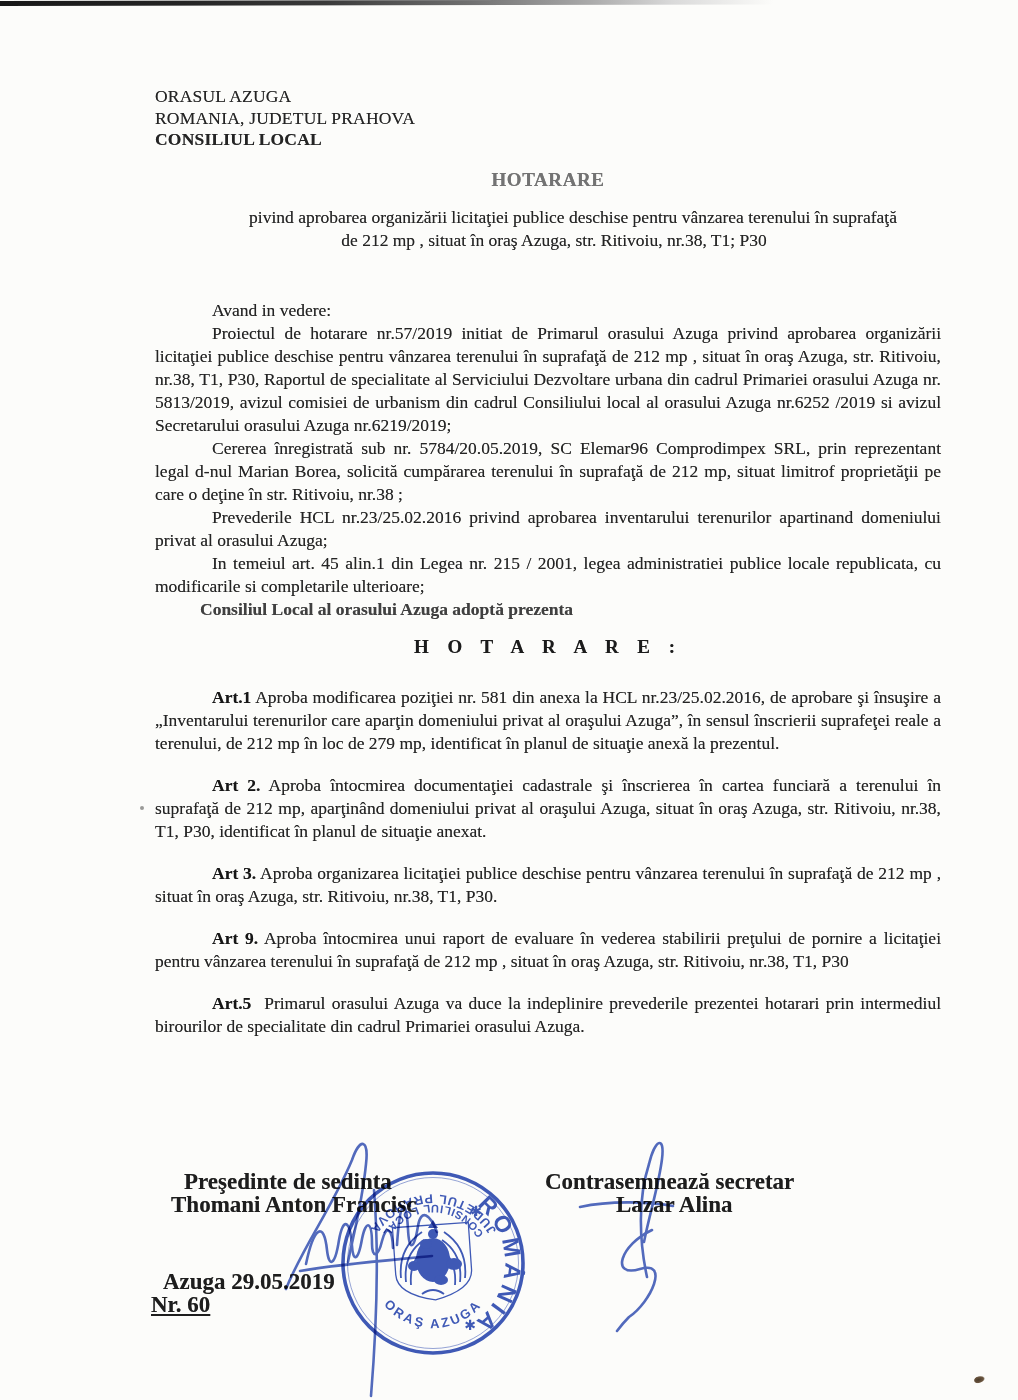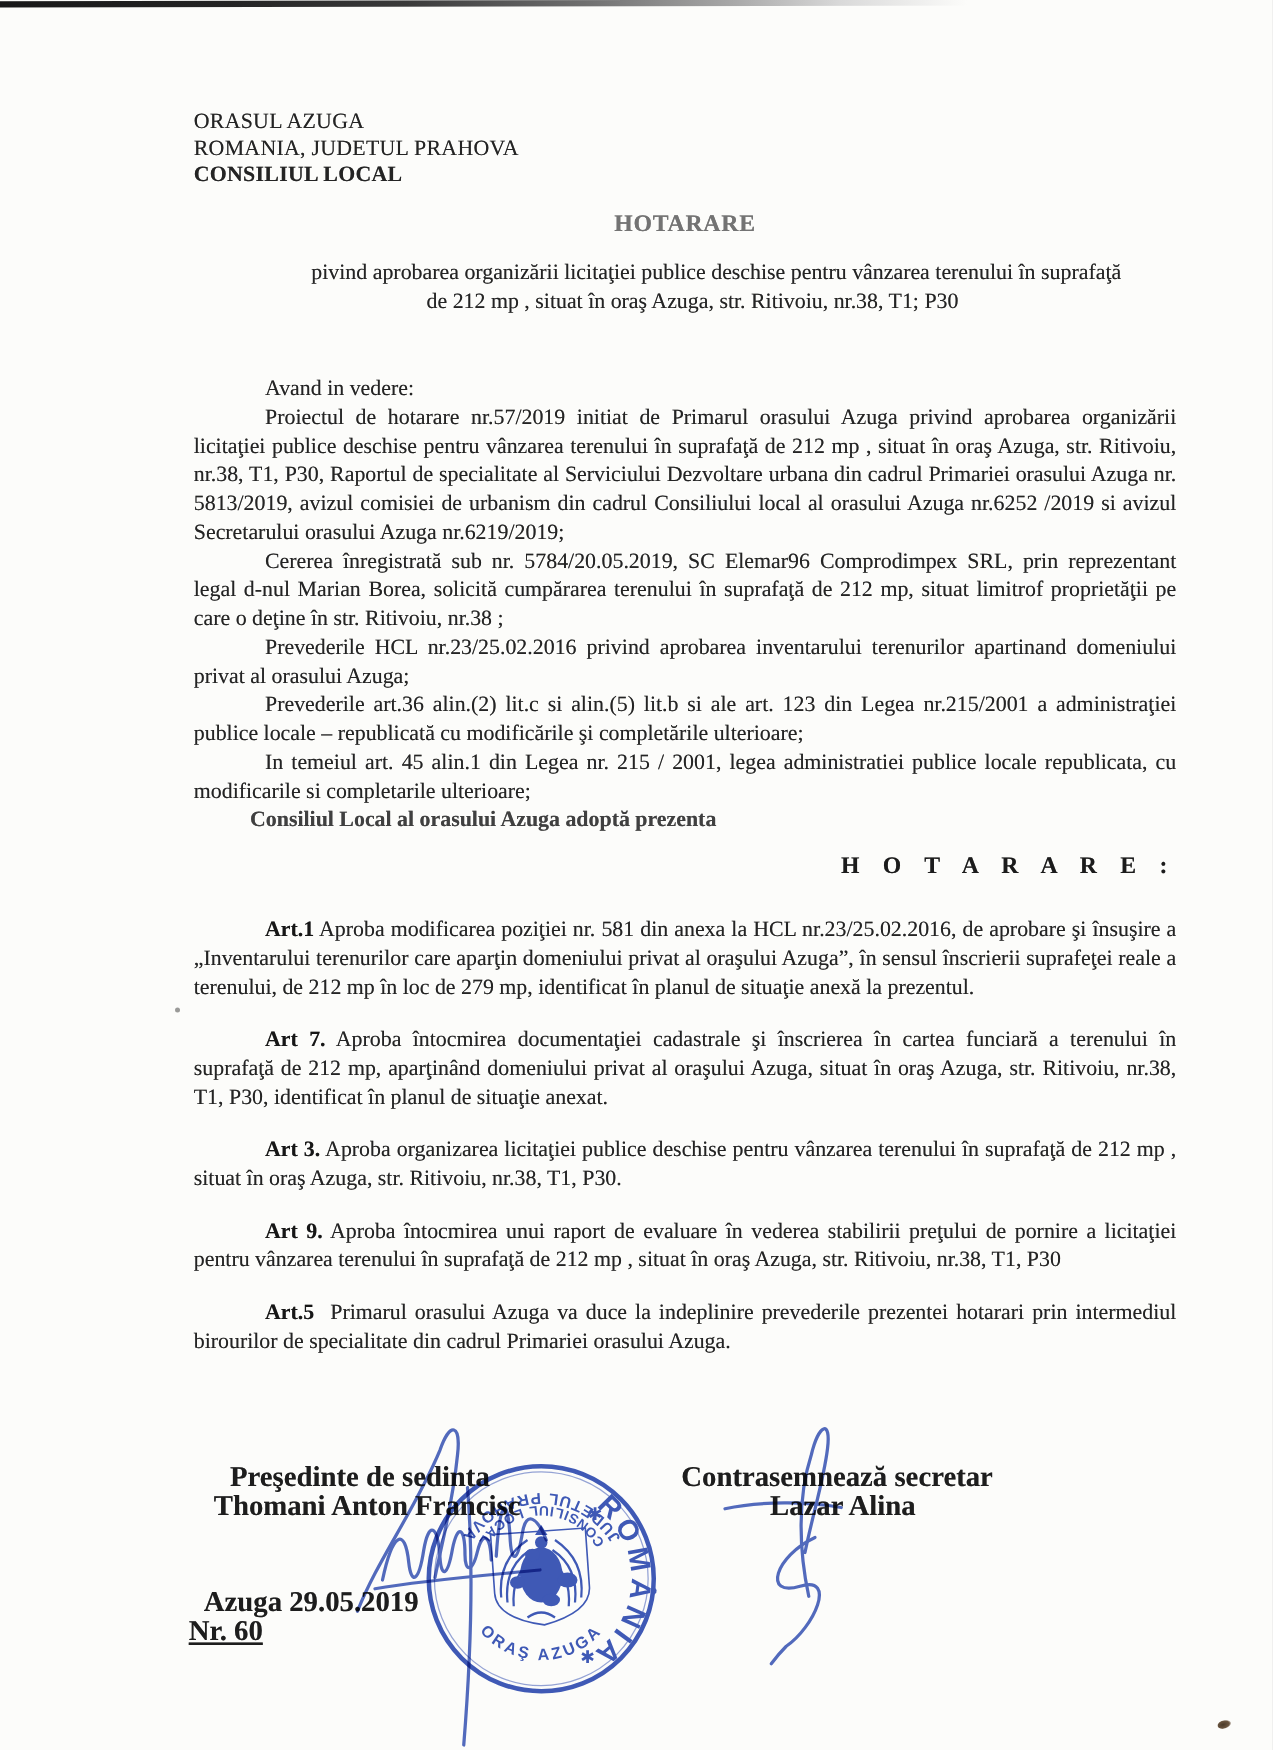--- a/index.html
+++ b/index.html
@@ -37,21 +37,21 @@
   }
   .subtitle{margin-top:15px;text-align:center;}
   .subtitle .l1{padding-left:50px;}
   .subtitle .l2{padding-left:12px;}
   .preamble-intro{margin-top:47px;text-indent:57px;}
   p.body-par{
     margin:0;text-align:justify;text-indent:57px;
   }
   .adoption{font-weight:bold;text-indent:45px;margin:0;color:#404040;}
   .decision-heading{
-    text-align:right;font-weight:bold;font-size:19px;letter-spacing:7px;
+    text-align:center;font-weight:bold;font-size:19px;letter-spacing:7px;
     margin-top:14px;margin-bottom:28px;color:#1b1b1b;
   }
   p.article{
     margin:0 0 19px 0;text-align:justify;text-indent:57px;
   }
   p.article b{color:#161616;}
   .sig{position:absolute;font-weight:bold;font-size:23px;color:#1d1d1d;
        text-shadow:0 0 0.5px rgba(45,45,45,.55);white-space:nowrap;}
   #sig-left-role{left:184px;top:1169px;}
   #sig-left-name{left:171px;top:1192px;}
@@ -85,29 +85,28 @@
     <div class="subtitle">
       <div class="l1">pivind aprobarea organizării licitaţiei publice deschise pentru vânzarea terenului în suprafaţă</div>
       <div class="l2">de  212  mp , situat  în oraş Azuga, str. Ritivoiu, nr.38, T1; P30</div>
     </div>
 
     <div class="preamble-intro">Avand in vedere:</div>
 
     <p class="body-par">Proiectul de hotarare nr.57/2019 initiat de Primarul orasului Azuga  privind aprobarea organizării licitaţiei publice deschise pentru vânzarea terenului în suprafaţă de  212  mp , situat  în oraş Azuga, str. Ritivoiu, nr.38, T1, P30, Raportul de specialitate al Serviciului Dezvoltare urbana din cadrul Primariei orasului Azuga nr. 5813/2019, avizul comisiei de urbanism  din cadrul Consiliului local al orasului Azuga nr.6252 /2019 si  avizul Secretarului orasului Azuga nr.6219/2019;</p>
     <p class="body-par">Cererea înregistrată sub nr. 5784/20.05.2019, SC Elemar96 Comprodimpex SRL, prin reprezentant legal d-nul Marian Borea, solicită cumpărarea terenului în suprafaţă de 212 mp, situat limitrof proprietăţii pe care o deţine în str. Ritivoiu, nr.38  ;</p>
     <p class="body-par">Prevederile HCL nr.23/25.02.2016 privind aprobarea inventarului terenurilor apartinand domeniului privat al orasului Azuga;</p>
-    <p class="body-par">Prevederile  art.36 alin.(2) lit.c si alin.(5) lit.b si ale art. 123 din Legea nr.215/2001 a administraţiei publice locale – republicată cu modificările şi completările ulterioare;</p>
     <p class="body-par">In temeiul art. 45 alin.1 din Legea nr. 215 / 2001, legea administratiei publice locale republicata, cu modificarile si completarile ulterioare;</p>
 
     <p class="adoption">Consiliul Local al orasului Azuga adoptă prezenta</p>
 
     <div class="decision-heading">H O T A R A R E :</div>
 
     <p class="article"><b>Art.1</b> <span>Aproba modificarea  poziţiei nr. 581 din anexa la HCL nr.23/25.02.2016, de aprobare şi însuşire  a „Inventarului terenurilor care aparţin domeniului privat al oraşului Azuga”, în sensul înscrierii suprafeţei reale a terenului, de 212 mp în loc de 279 mp, identificat în planul de situaţie anexă la prezentul.</span></p>
-    <p class="article"><b>Art 7.</b> <span>Aproba întocmirea documentaţiei cadastrale şi înscrierea în cartea funciară a terenului în suprafaţă de  212 mp, aparţinând domeniului privat al oraşului Azuga, situat  în oraş Azuga, str. Ritivoiu, nr.38, T1, P30, identificat în planul de situaţie anexat.</span></p>
+    <p class="article"><b>Art 2.</b> <span>Aproba întocmirea documentaţiei cadastrale şi înscrierea în cartea funciară a terenului în suprafaţă de  212 mp, aparţinând domeniului privat al oraşului Azuga, situat  în oraş Azuga, str. Ritivoiu, nr.38, T1, P30, identificat în planul de situaţie anexat.</span></p>
     <p class="article"><b>Art 3.</b> <span>Aproba organizarea licitaţiei publice deschise pentru vânzarea terenului în suprafaţă de  212  mp , situat  în oraş Azuga, str. Ritivoiu, nr.38, T1, P30.</span></p>
     <p class="article"><b>Art 9.</b> <span>Aproba întocmirea unui raport de evaluare în vederea stabilirii preţului de pornire a licitaţiei pentru vânzarea terenului în suprafaţă de  212 mp , situat  în oraş Azuga, str. Ritivoiu, nr.38, T1, P30</span></p>
     <p class="article"><b>Art.5</b>&nbsp; <span>Primarul orasului Azuga va duce la indeplinire prevederile prezentei hotarari prin intermediul birourilor de specialitate din cadrul Primariei orasului Azuga.</span></p>
 
   </div>
 
   <div class="sig" id="sig-left-role">Preşedinte de sedinta</div>
   <div class="sig" id="sig-left-name">Thomani Anton Francisc</div>
   <div class="sig" id="sig-right-role">Contrasemnează  secretar</div>
   <div class="sig" id="sig-right-name">Lazar Alina</div>

